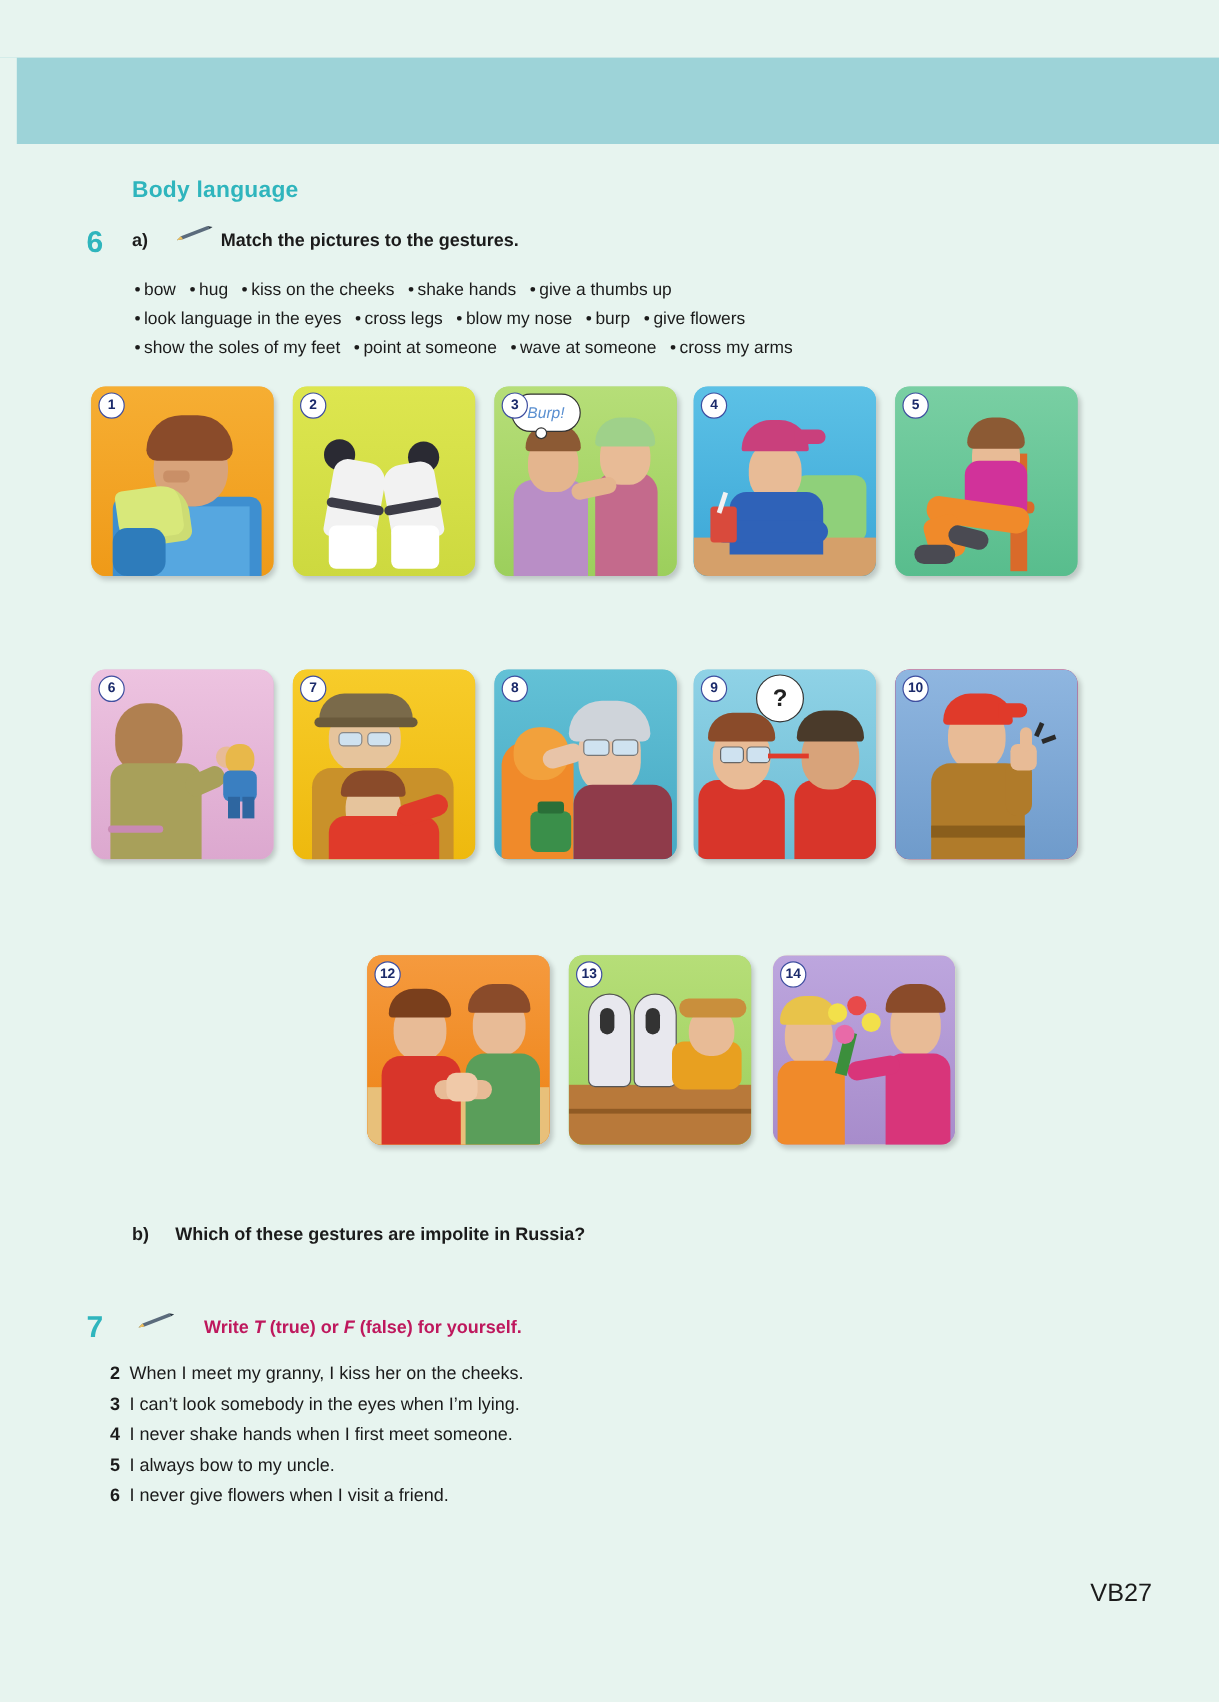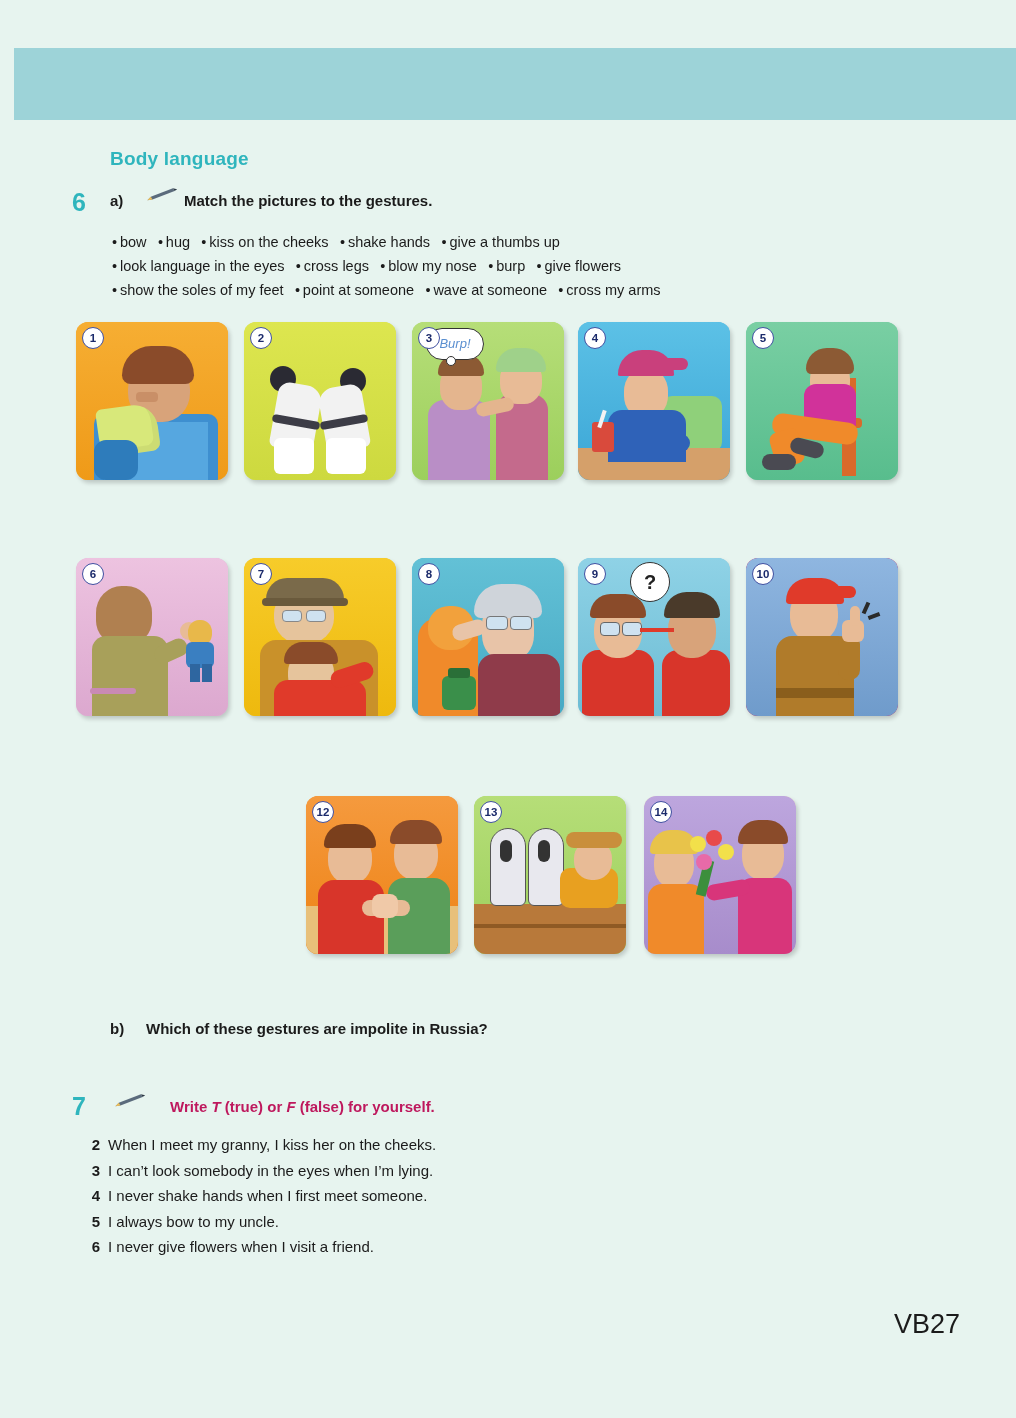--- a/index.html
+++ b/index.html
@@ -147,21 +147,21 @@
     border: 1.5px solid #333;
     border-radius: 50%;
     font-family: "Liberation Sans", sans-serif;
     text-align: center;
     color: #222;
   }
 
   .footer-page {
     position: absolute;
     right: 56px; bottom: 78px;
-    font-size: 27px;
+    font-size: 21px;
     color: #1b1b1b;
   }
 
   .tf-list {
     position: absolute;
     left: 78px; top: 1132px;
     font-size: 15px;
     color: #1b1b1b;
     line-height: 25.5px;
   }

